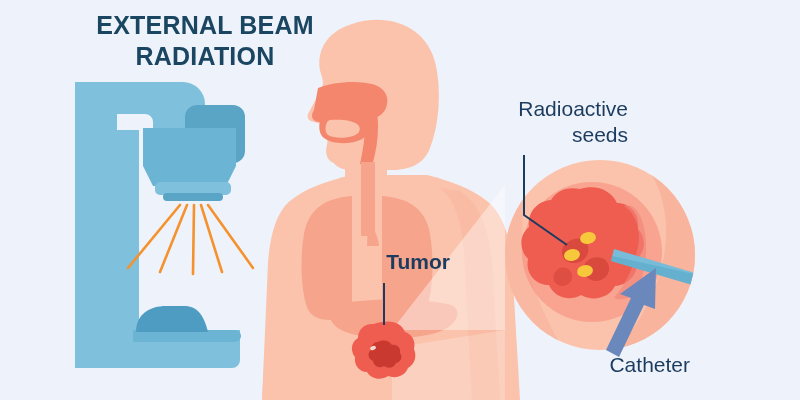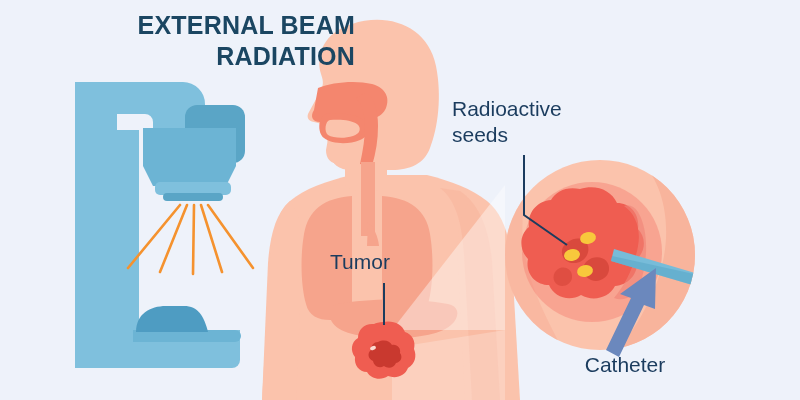--- a/index.html
+++ b/index.html
@@ -17,46 +17,46 @@
     font-family: "Liberation Sans", sans-serif;
   }
   #scene {
     position: absolute;
     inset: 0;
     width: 800px;
     height: 400px;
   }
   .heading {
     position: absolute;
-    text-align: right;
+    text-align: center;
     font-family: "Liberation Sans", sans-serif;
     font-weight: bold;
     font-size: 25px;
     line-height: 1.22;
     letter-spacing: 0.2px;
     color: #1b4662;
     white-space: pre-line;
     user-select: none;
   }
   #heading-left  { left: 55px;  top: 10px; width: 300px; }
   #heading-right { left: 420px; top: 10px; width: 310px; }
 
   .callout {
     position: absolute;
     font-family: "Liberation Sans", sans-serif;
     font-size: 21px;
     line-height: 1.25;
     color: #1b3c5e;
     white-space: pre-line;
-    text-align: left;
+    text-align: right;
     user-select: none;
   }
   #label-seeds   { left: 452px; top: 96px;  width: 176px; }
-  #label-tumor   { left: 330px; top: 249px; width: 120px; text-align: left; }
-  #label-catheter{ left: 560px; top: 352px; width: 130px; text-align: center; }
+  #label-tumor   { left: 330px; top: 249px; width: 120px; text-align: right; font-weight: bold; }
+  #label-catheter{ left: 560px; top: 352px; width: 130px; text-align: right; }
 </style>
 </head>
 <body>
 
 <div id="infographic">
 
   <svg id="scene" viewBox="0 0 800 400">
 
     <defs>
       <clipPath id="clip-magnifier">

